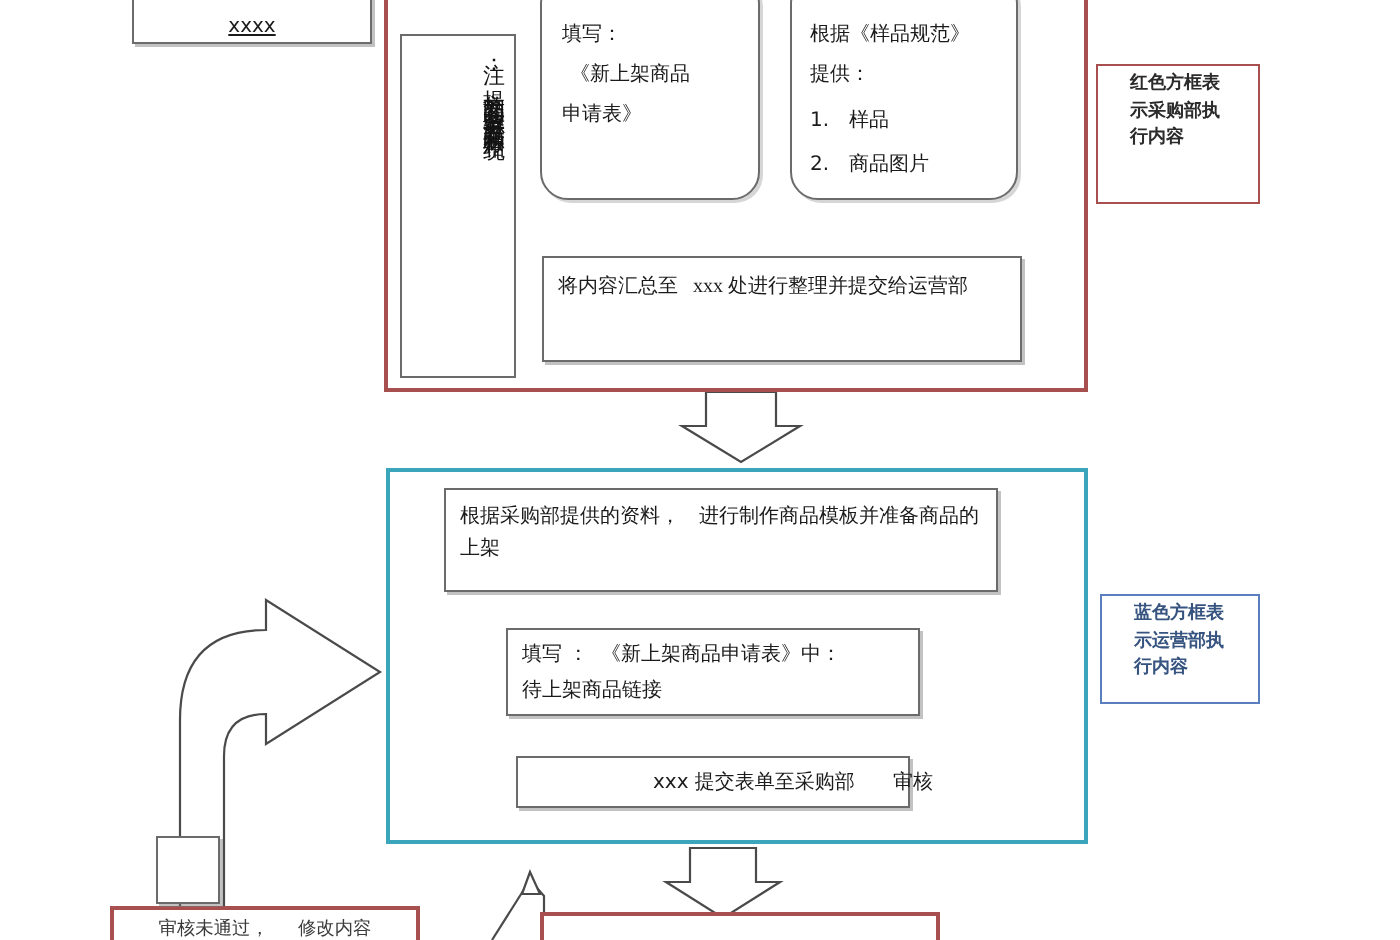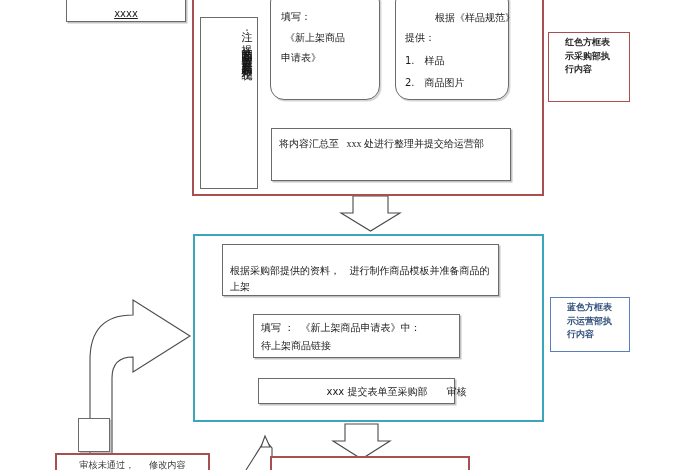--- a/index.html
+++ b/index.html
@@ -158,46 +158,46 @@
   </svg>
 
   <div class="box plain-box" style="left:66px; top:-22px; width:120px; height:44px;"></div>
   <div class="txt t-12 center-txt" style="left:66px; top:6px; width:120px;text-decoration:underline;">xxxx</div>
 
   <div class="box red-group" style="left:192px; top:-28px; width:352px; height:224px;"></div>
 
   <div class="vert-note" style="left:200px; top:17px; width:58px; height:172px;">注：提交的商品图片请务必于商品名称相统一。</div>
 
   <div class="box rounded-box" style="left:270px; top:-12px; width:110px; height:112px;"></div>
-  <div class="txt t-12" style="left:281px; top:10px; width:96px;font-family:Liberation Mono, monospace;">填写：</div>
+  <div class="txt t-12" style="left:281px; top:10px; width:96px;">填写：</div>
   <div class="txt t-12" style="left:281px; top:50px; width:96px;">申请表》</div>
   <div class="txt t-12" style="left:285px; top:30px; width:96px;">《新上架商品</div>
 
   <div class="box rounded-box" style="left:395px; top:-12px; width:114px; height:112px;"></div>
-  <div class="txt t-12" style="left:405px; top:10px; width:104px;margin-left:30px;">根据《样品规范》</div>
+  <div class="txt t-12" style="left:405px; top:10px; width:104px;">根据《样品规范》</div>
   <div class="txt t-12" style="left:405px; top:30px; width:104px;">提供：</div>
   <div class="txt t-12 li-row" style="left:405px; top:53px; width:104px;">
     <span>1.</span>
     <span>样品</span>
   </div>
   <div class="txt t-12 li-row" style="left:405px; top:75px; width:104px;">
     <span>2.</span>
     <span>商品图片</span>
   </div>
 
   <div class="box plain-box" style="left:271px; top:128px; width:240px; height:53px;"></div>
   <div class="txt t-12" style="left:279px; top:136px; width:226px;font-family:Liberation Serif, serif;">将内容汇总至   xxx 处进行整理并提交给运营部</div>
 
   <div class="box red-legend" style="left:548px; top:32px; width:82px; height:70px;"></div>
   <div class="legend-vert legend-red-txt" style="left:548px; top:32px; width:82px; height:70px;">红色方框表示采购部执行内容</div>
 
   <div class="box blue-group" style="left:193px; top:234px; width:351px; height:188px;"></div>
 
   <div class="box plain-box" style="left:222px; top:244px; width:277px; height:52px;"></div>
-  <div class="txt t-12" style="left:230px; top:251px; width:264px;margin-top:12px;">根据采购部提供的资料，   进行制作商品模板并准备商品的上架</div>
+  <div class="txt t-12" style="left:230px; top:251px; width:264px;">根据采购部提供的资料，   进行制作商品模板并准备商品的上架</div>
 
   <div class="box plain-box" style="left:253px; top:314px; width:207px; height:44px;"></div>
   <div class="txt t-12" style="left:261px; top:320px; width:196px;">填写 ：  《新上架商品申请表》中：</div>
   <div class="txt t-12" style="left:261px; top:338px; width:196px;">待上架商品链接</div>
 
   <div class="box plain-box" style="left:258px; top:378px; width:197px; height:26px;"></div>
   <div class="txt t-12 center-txt" style="left:258px; top:384px; width:197px;margin-left:40px;">xxx 提交表单至采购部      审核</div>
 
   <div class="box blue-legend" style="left:550px; top:297px; width:80px; height:55px;"></div>
   <div class="legend-vert legend-blue-txt" style="left:550px; top:297px; width:80px; height:55px;">蓝色方框表示运营部执行内容</div>

